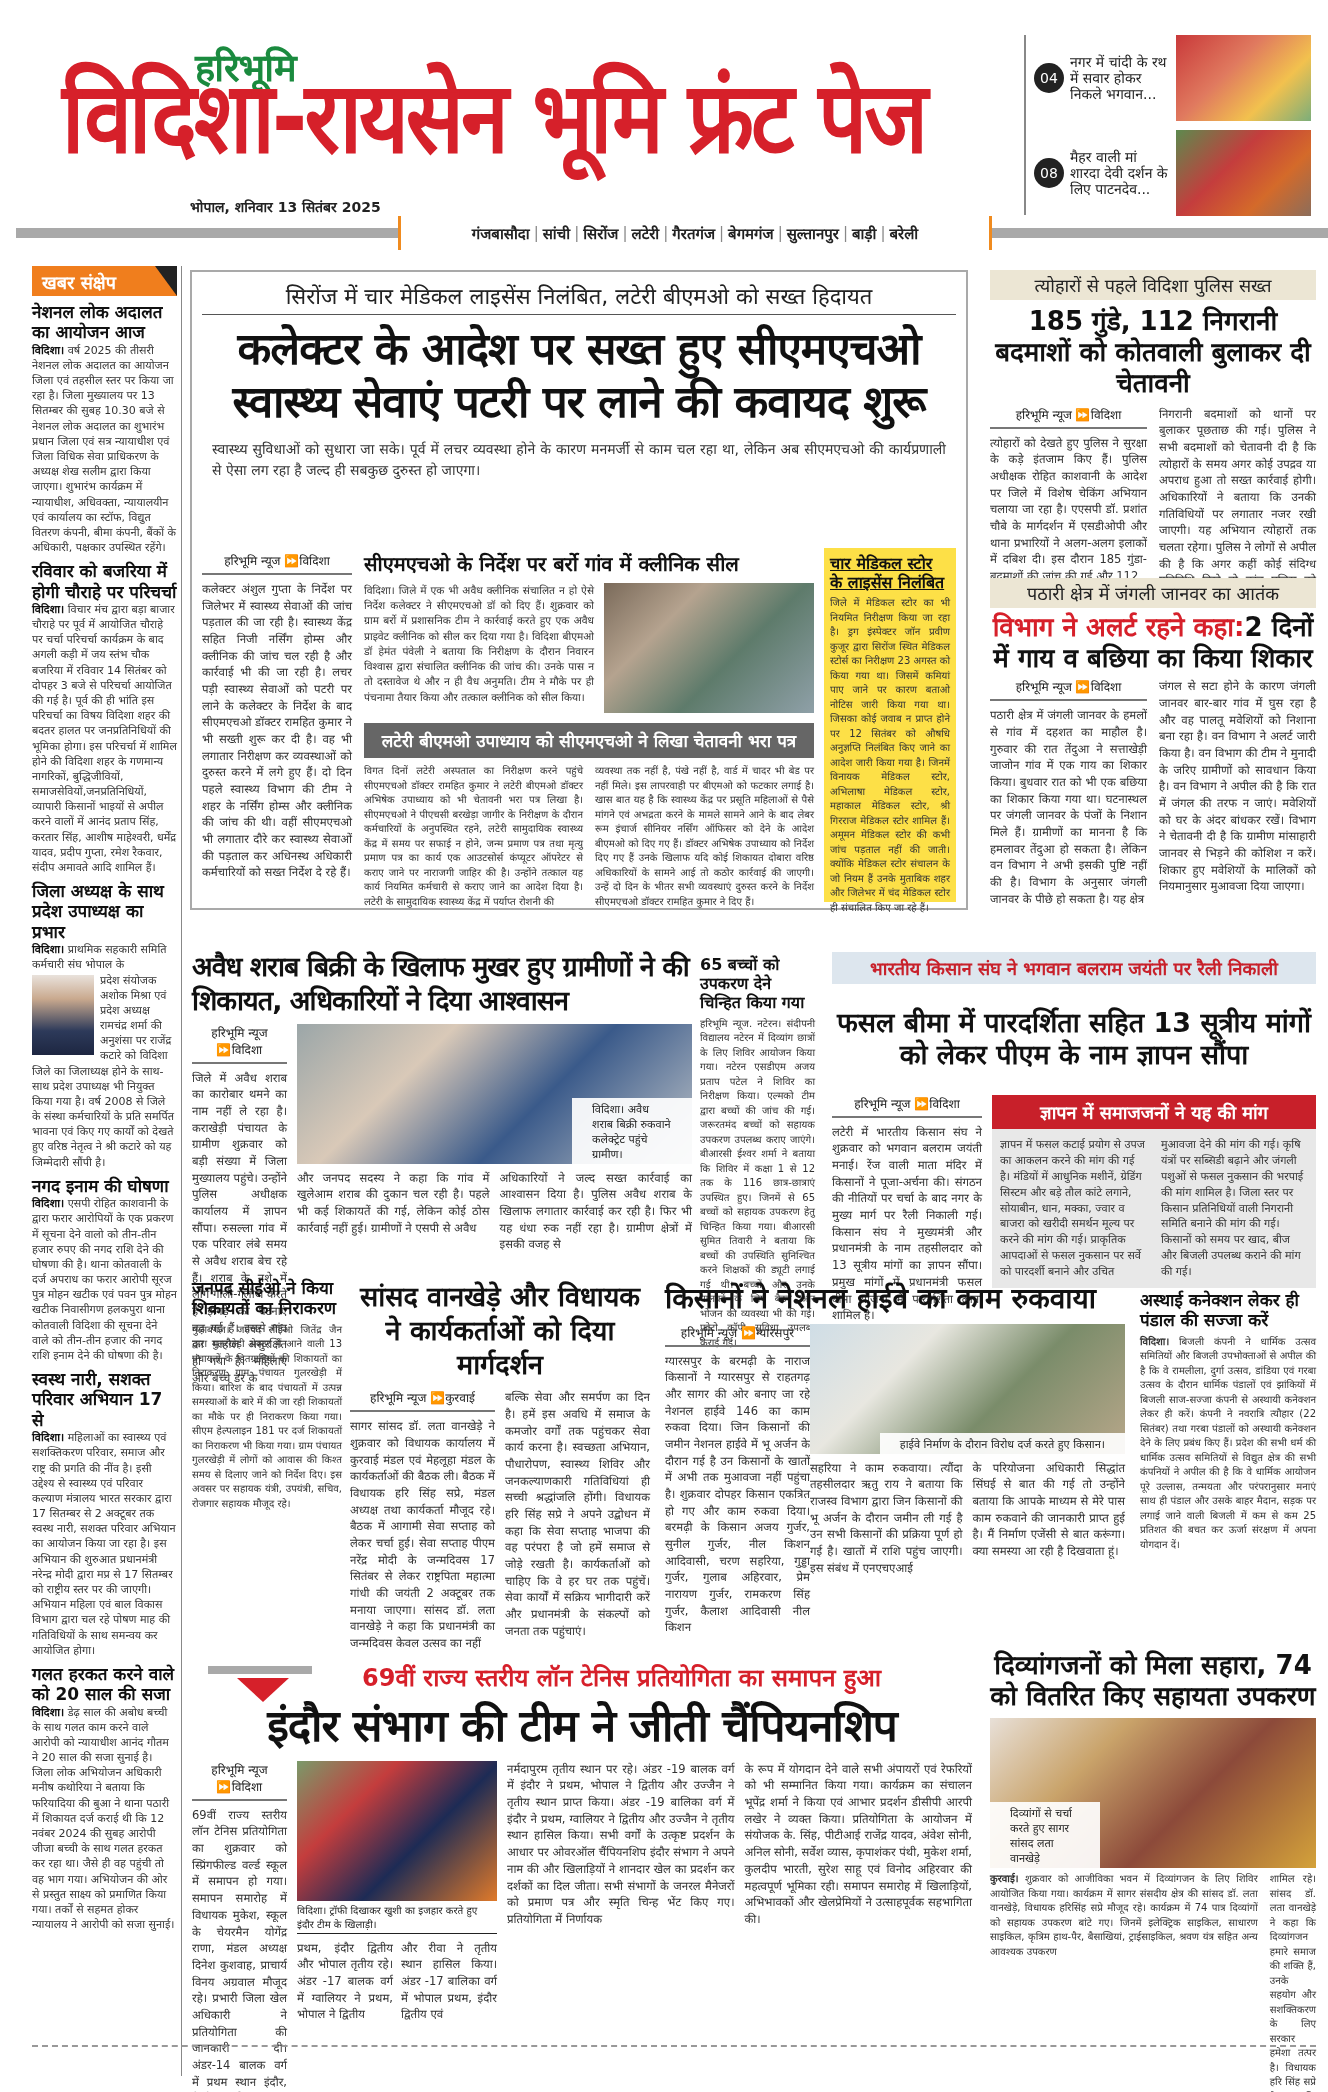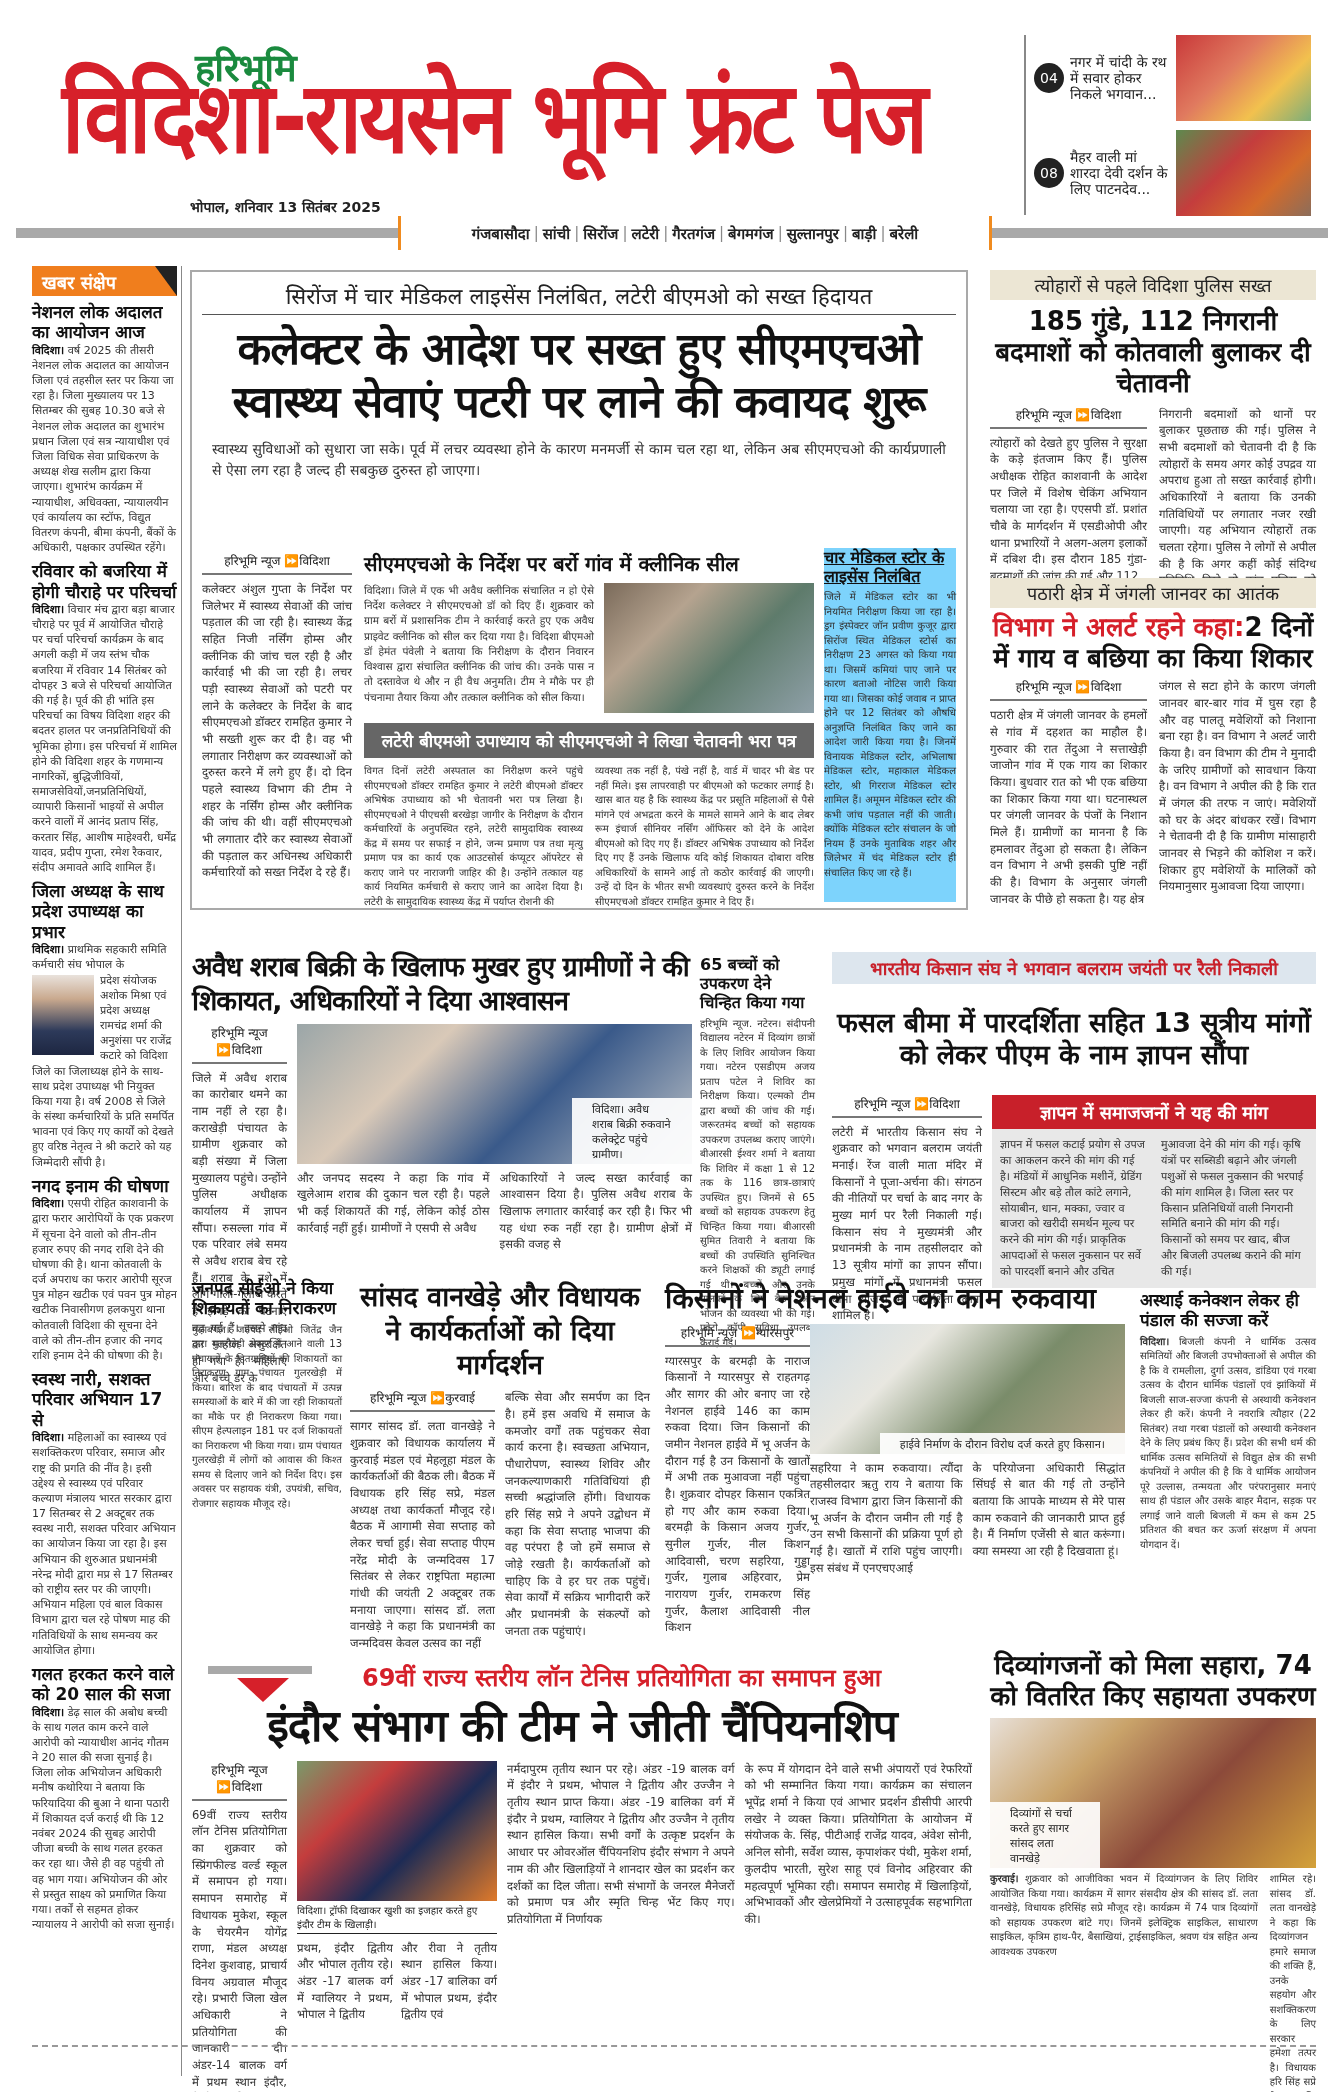--- a/index.html
+++ b/index.html
@@ -32,21 +32,21 @@
 .main-box{left:190px;top:270px;width:778px;height:640px;border:2px solid #a9a9a9}
 .kicker{font-size:22px;text-align:center;color:#222;padding:8px 0 4px;border-bottom:1px solid #555;margin:0 10px}
 .headline-xl{font-size:44px;font-weight:bold;line-height:1.2;text-align:center;color:#111;padding:8px 6px 0;letter-spacing:-1px}
 .lede{display:flex;gap:30px;padding:10px 20px;font-size:14px;line-height:1.5;color:#333}
 .lede div{flex:1;text-align:justify}
 .byline{font-size:12px;color:#222;border-bottom:2px solid #777;padding-bottom:4px;margin-bottom:6px;text-align:center}
 .col-text{font-size:11.5px;line-height:1.45;color:#333;text-align:justify}
 .sub-h{font-size:20px;font-weight:bold;color:#111}
 .grey-bar{background:#666;color:#fff;font-size:17px;font-weight:bold;text-align:center;padding:6px 4px}
 .photo{background:linear-gradient(135deg,#7a6a5a 0%,#b5a38f 30%,#5e7b6b 60%,#8fa0a8 100%)}
-.side-grey{background:#7dd3fc;}
+.side-grey{background:#fde047;padding:6px}
 .side-grey .sh{font-size:16px;font-weight:bold;color:#111;line-height:1.2;text-decoration:underline}
 
 
 .beige{background:#ece6d4;text-align:center;font-size:18px;color:#222;padding:3px 0}
 .hl-r{font-size:26px;font-weight:bold;line-height:1.2;color:#111;text-align:center}
 .hl-red{color:#d6202a}
 .two-col{display:flex;gap:12px}
 .two-col > div{flex:1}
 
 .blue-band{background:#dde6ee;color:#c8202a;font-size:22px;font-weight:bold;text-align:center;padding:4px 0}

